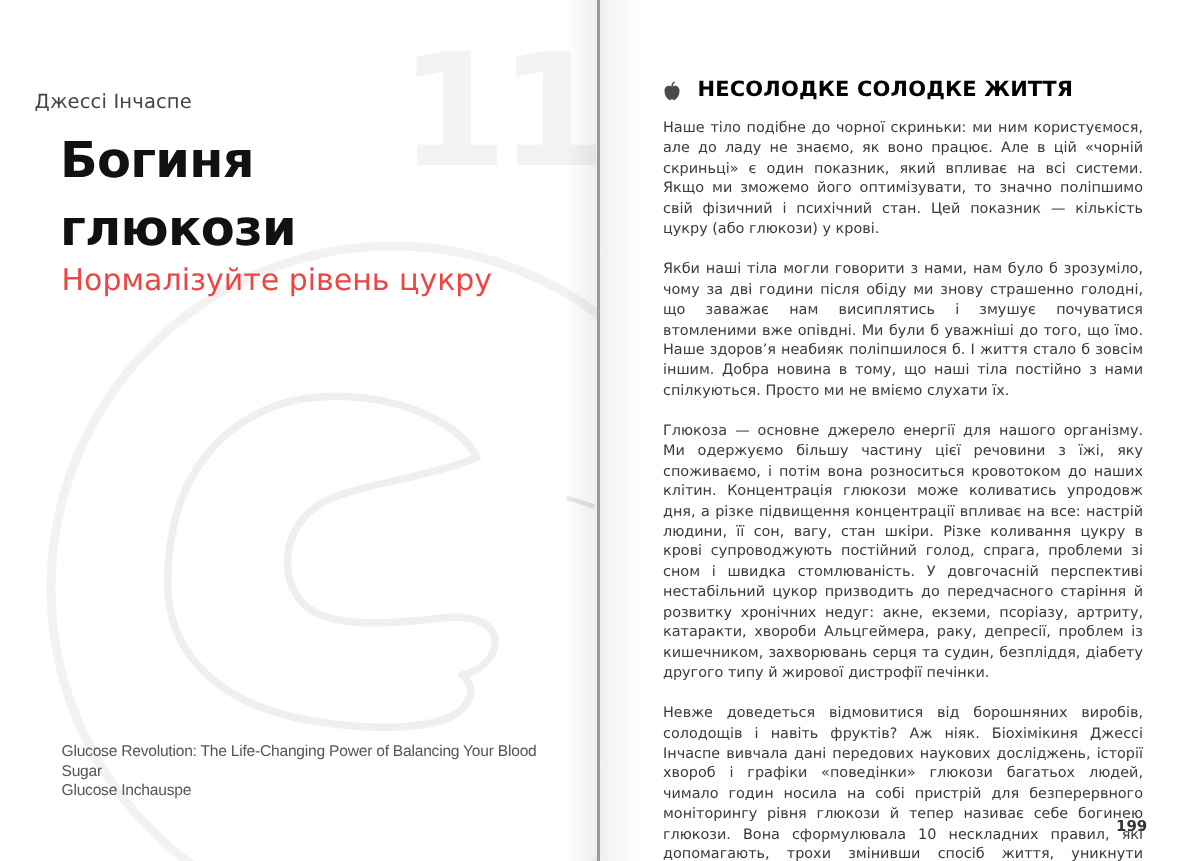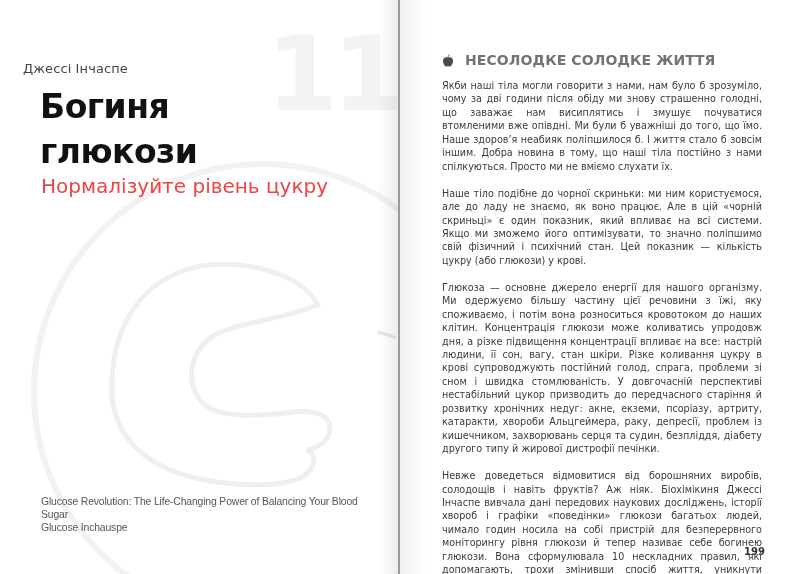--- a/index.html
+++ b/index.html
@@ -51,21 +51,21 @@
   }
   .original-title {
     position: absolute; left: 41px; top: 495px; width: 340px;
     font-family: "Liberation Sans", sans-serif; font-size: 10.4px; line-height: 13px;
     color: #555; letter-spacing: -0.15px;
   }
   .section-heading {
     position: absolute; left: 442px; top: 52px; margin: 0;
     display: flex; align-items: center;
     font-family: "DejaVu Sans", sans-serif; font-weight: bold;
-    font-size: 14px; color: #737373; letter-spacing: 0.1px;
+    font-size: 14px; color: #000000; letter-spacing: 0.1px;
   }
   .apple-icon { width: 12px; height: 13px; margin-right: 11px; display: inline-block; }
   .body-text {
     position: absolute; left: 442px; top: 79px; width: 320px;
     font-family: "DejaVu Sans", sans-serif; font-size: 9.6px; line-height: 13.45px;
     color: #3a3a3a; text-align: justify; hyphens: manual;
   }
   .body-text p { margin: 0 0 13.45px 0; }
   .page-number {
     position: absolute; left: 744px; top: 546px;
@@ -111,20 +111,20 @@
 
 <h2 class="section-heading">
   <svg class="apple-icon" viewBox="0 0 12 13">
     <path d="M6 3.6 C 4.6 2.8, 1.2 2.8, 1 6.4 C 0.9 9.6, 3 12.6, 4.4 12.6 C 5.2 12.6, 5.4 12.1, 6 12.1 C 6.6 12.1, 6.8 12.6, 7.6 12.6 C 9 12.6, 11.1 9.6, 11 6.4 C 10.8 2.8, 7.4 2.8, 6 3.6 Z" fill="#4a4a4a"></path>
     <path d="M6 3.6 C 6 2.4, 6.6 1.2, 7.8 0.6" fill="none" stroke="#4a4a4a" stroke-width="0.9"></path>
   </svg>
   <span>НЕСОЛОДКЕ СОЛОДКЕ ЖИТТЯ</span>
 </h2>
 
 <div class="body-text">
+  <p>Наше тіло подібне до чорної скриньки: ми ним користуємося, але до ладу не знаємо, як воно працює. Але в цій «чорній скриньці» є один показник, який впливає на всі системи. Якщо ми зможемо його опти­мізувати, то значно поліпшимо свій фізичний і психічний стан. Цей показник — кількість цукру (або глюкози) у крові.</p>
   <p>Якби наші тіла могли говорити з нами, нам було б зрозуміло, чому за дві години після обіду ми знову страшенно голодні, що заважає нам висиплятись і змушує почуватися втомленими вже опівдні. Ми були б уважніші до того, що їмо. Наше здоров’я неабияк поліпши­лося б. І життя стало б зовсім іншим. Добра новина в тому, що наші тіла постійно з нами спілкуються. Просто ми не вміємо слухати їх.</p>
-  <p>Наше тіло подібне до чорної скриньки: ми ним користуємося, але до ладу не знаємо, як воно працює. Але в цій «чорній скриньці» є один показник, який впливає на всі системи. Якщо ми зможемо його опти­мізувати, то значно поліпшимо свій фізичний і психічний стан. Цей показник — кількість цукру (або глюкози) у крові.</p>
   <p>Глюкоза — основне джерело енергії для нашого організму. Ми одержу­ємо більшу частину цієї речовини з їжі, яку споживаємо, і потім вона розноситься кровотоком до наших клітин. Концентрація глюкози може коливатись упродовж дня, а різке підвищення концентрації впли­ває на все: настрій людини, її сон, вагу, стан шкіри. Різке коливання цукру в крові супроводжують постійний голод, спрага, проблеми зі сном і швидка стомлюваність. У довгочасній перспективі нестабільний цукор призводить до передчасного старіння й розвитку хронічних недуг: акне, екземи, псоріазу, артриту, катаракти, хвороби Альцгеймера, раку, депресії, проблем із кишечником, захворювань серця та судин, безпліддя, діабету другого типу й жирової дистрофії печінки.</p>
   <p>Невже доведеться відмовитися від борошняних виробів, солодо­щів і навіть фруктів? Аж ніяк. Біохімікиня Джессі Інчаспе вивчала дані передових наукових досліджень, історії хвороб і графіки «поведінки» глюкози багатьох людей, чимало годин носила на собі пристрій для безперервного моніторингу рівня глюкози й тепер називає себе боги­нею глюкози. Вона сформулювала 10 нескладних правил, які допома­гають, трохи змінивши спосіб життя, уникнути коливань рівня глюкози.</p>
 
 </div>
 
 <div class="page-number">199</div>
 
 </body></html>

